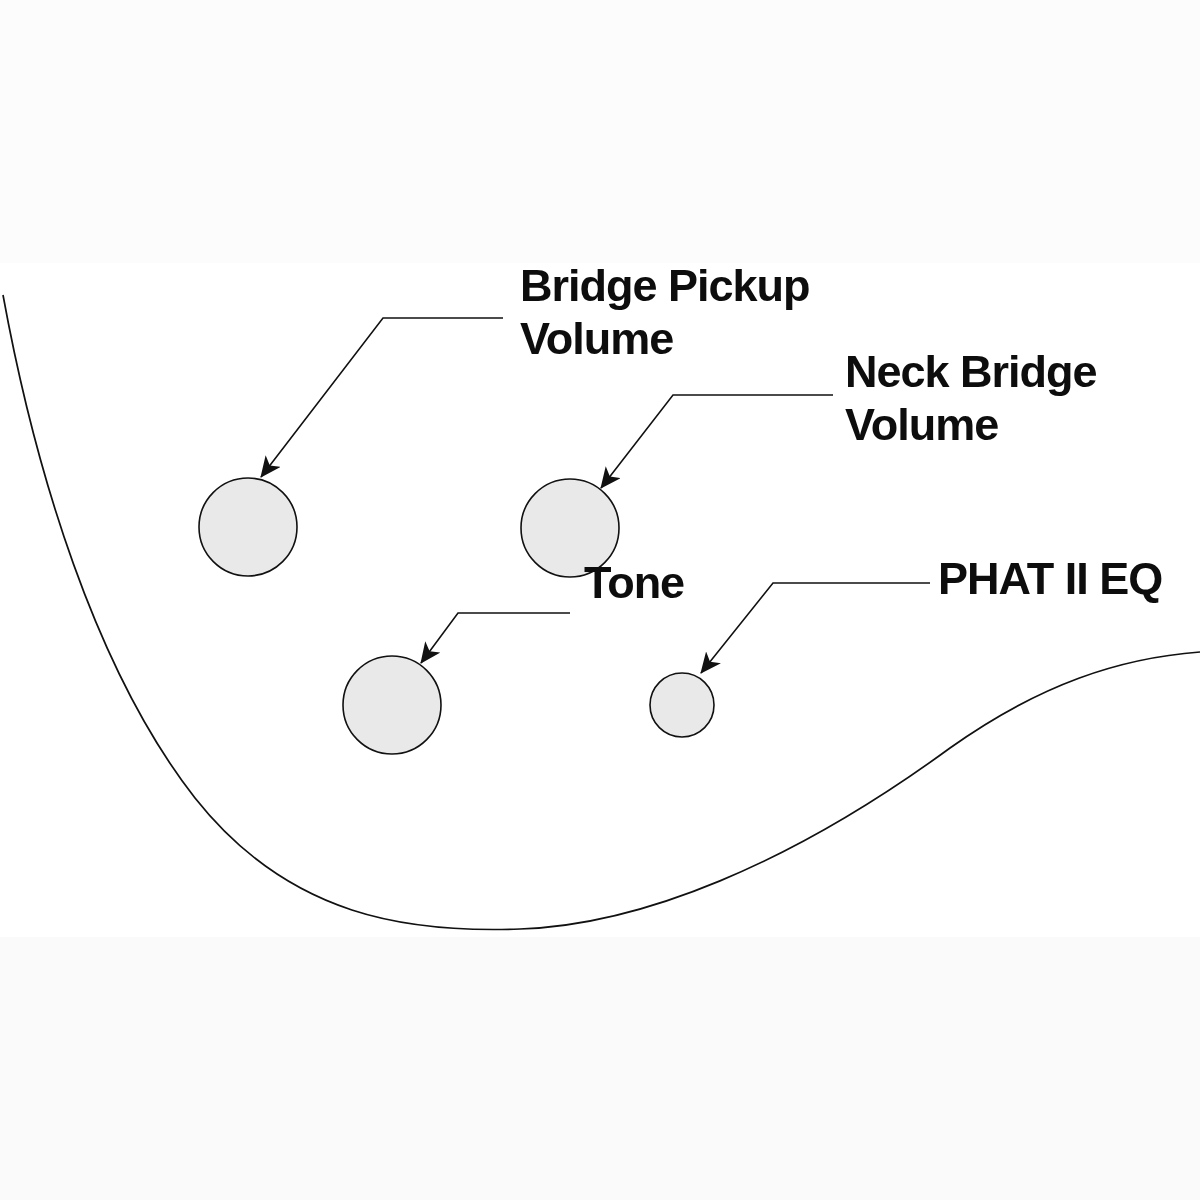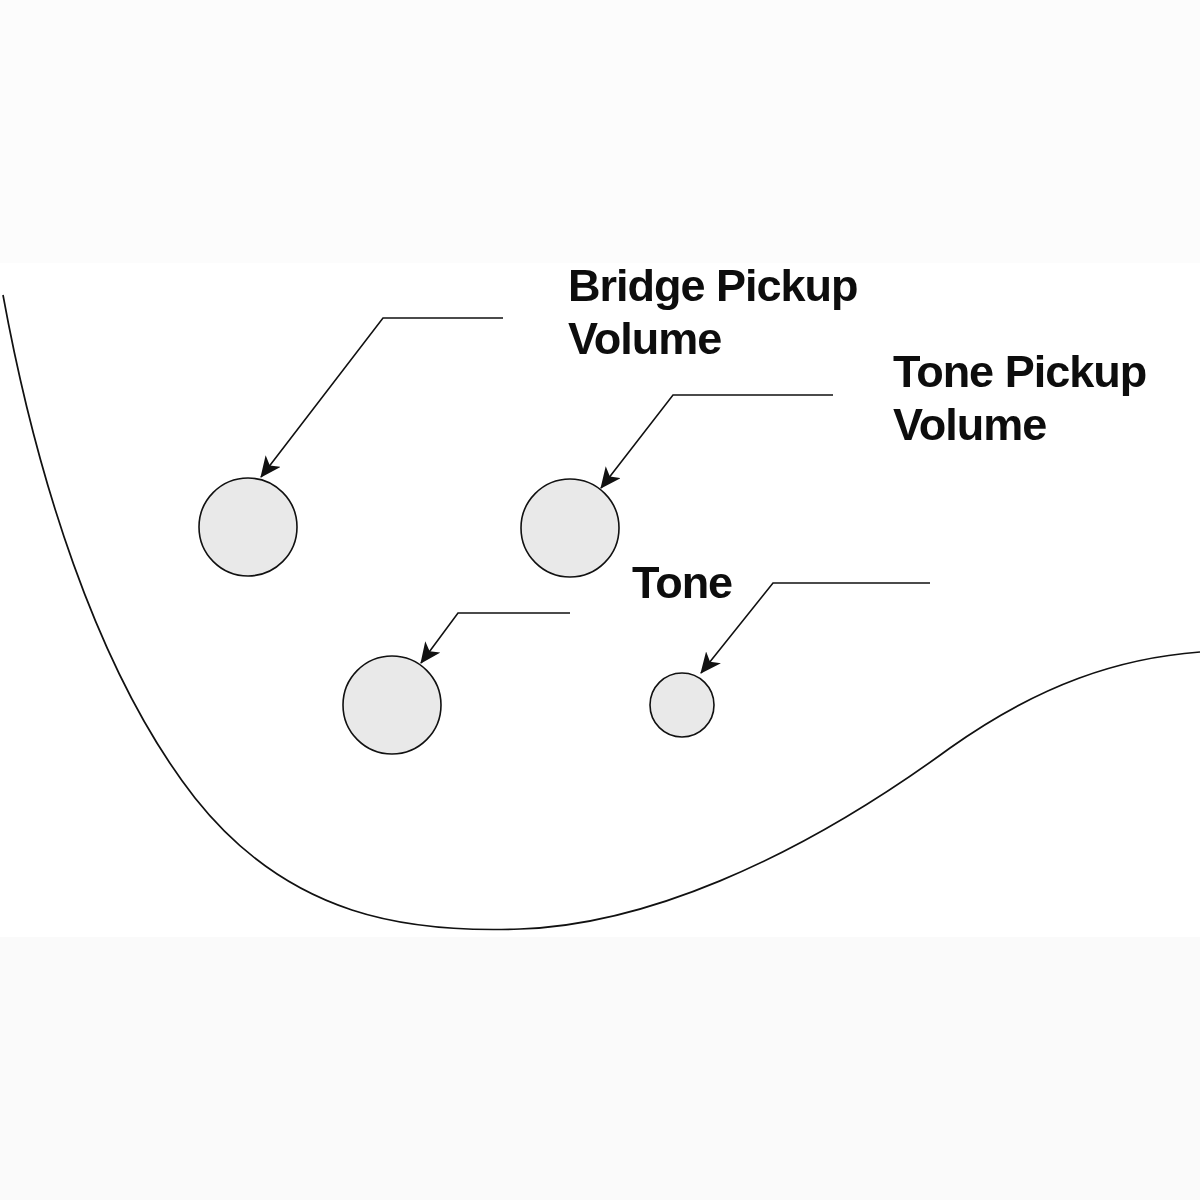--- a/index.html
+++ b/index.html
@@ -22,21 +22,21 @@
   }
   .callout-label {
     position: absolute;
     font-weight: 700;
     font-size: 45px;
     line-height: 53px;
     letter-spacing: -1px;
     color: #0d0d0d;
     white-space: nowrap;
   }
-  .callout-label span { display: block; margin-left: 48px; }
+  .callout-label span { display: block; }
   .label-bridge { left: 520px; top: 259px; }
   .label-neck   { left: 845px; top: 345px; }
   .label-tone   { left: 584px; top: 556px; }
   .label-phat   { left: 938px; top: 552px; }
 </style>
 </head>
 <body>
 
 <div id="stage">
 
@@ -66,22 +66,25 @@
     <circle cx="392" cy="705" r="49" stroke="#111111" stroke-width="1.6" fill="#e9e9e9"></circle>
     <circle cx="682" cy="705" r="32" stroke="#111111" stroke-width="1.6" fill="#e9e9e9"></circle>
   </svg>
 
   <div class="callout-label label-bridge">
     <span>Bridge Pickup</span>
     <span>Volume</span>
   </div>
 
   <div class="callout-label label-neck">
-    <span>Tone Pickup</span>
+    <span>Neck Bridge</span>
     <span>Volume</span>
   </div>
 
   <div class="callout-label label-tone">
     <span>Tone</span>
   </div>
 
+  <div class="callout-label label-phat">
+    <span>PHAT II EQ</span>
+  </div>
 
 </div>
 
 </body></html>

